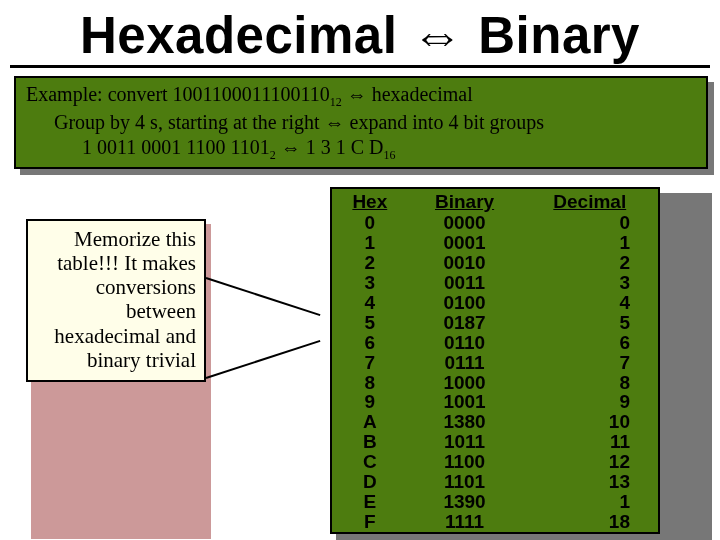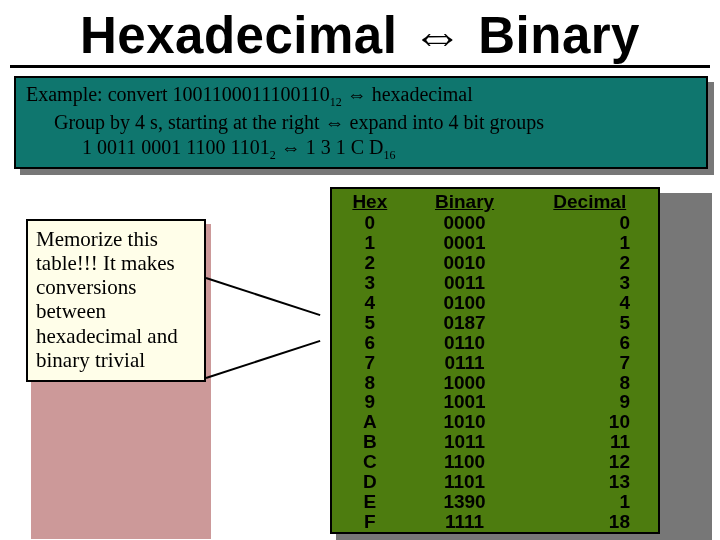--- a/index.html
+++ b/index.html
@@ -32,21 +32,21 @@
   }
   .example-shadow {
     position: absolute;
     left: 6px; top: 6px; right: -6px; bottom: -6px;
     background: #777;
     z-index: 0;
   }
   .example-inner {
     position: relative;
     z-index: 1;
-    background: #0f766e;
+    background: #4d7c0f;
     border: 2px solid #000;
     padding: 4px 10px 4px 10px;
     font-size: 20px;
     line-height: 1.25;
   }
   .ind1 { padding-left: 28px; }
   .ind2 { padding-left: 56px; }
   .sub { font-size: 12px; vertical-align: sub; }
   .lower {
     display: flex;
@@ -64,21 +64,21 @@
     background: #c99;
     z-index: 0;
   }
   .memo {
     position: relative;
     z-index: 1;
     background: #fffee9;
     border: 2px solid #000;
     padding: 6px 8px 8px 8px;
     font-size: 21px;
-    text-align: left;
+    text-align: right;
     line-height: 1.15;
   }
   .connector {
     position: relative;
     width: 120px;
     margin-top: 120px;
   }
   .conn-line {
     position: absolute;
     background: #000;
@@ -209,21 +209,21 @@
             <td>1000</td>
             <td class="dec">8</td>
           </tr>
           <tr>
             <td>9</td>
             <td>1001</td>
             <td class="dec">9</td>
           </tr>
           <tr>
             <td>A</td>
-            <td>1010</td>
+            <td>1380</td>
             <td class="dec">10</td>
           </tr>
           <tr>
             <td>B</td>
             <td>1011</td>
             <td class="dec">11</td>
           </tr>
           <tr>
             <td>C</td>
             <td>1100</td>

